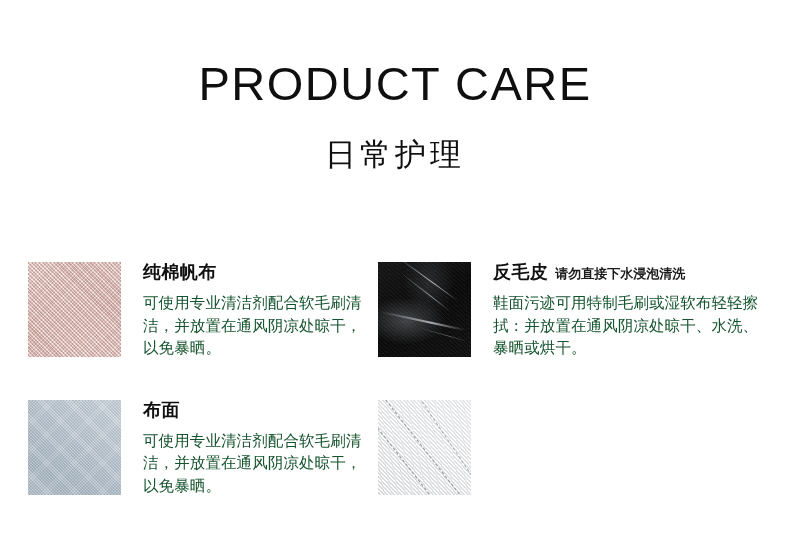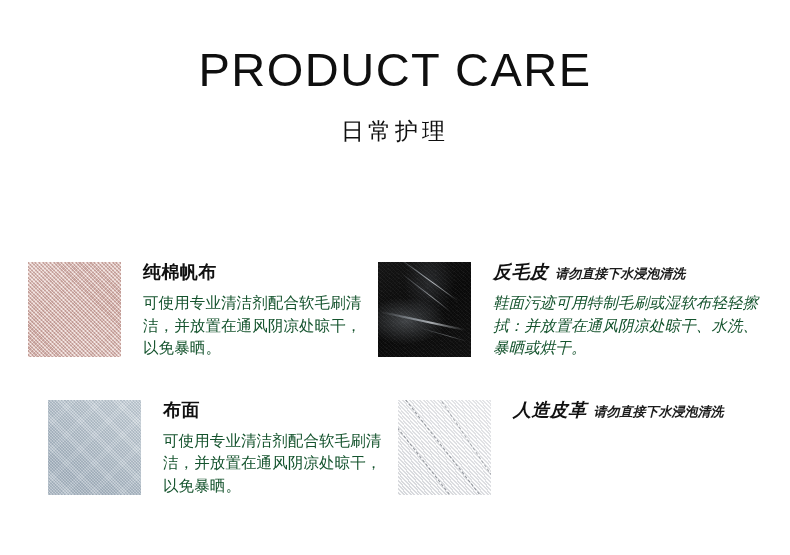--- a/index.html
+++ b/index.html
@@ -18,70 +18,68 @@
 
   
   .header {
     position: absolute;
     top: 0;
     left: 0;
     width: 790px;
     text-align: center;
   }
   .title-en {
-    margin: 2px;
+    margin: 16px;
     padding-top: 44px;
     font-size: 47px;
     font-weight: 400;
     letter-spacing: 1.5px;
     color: #0f0f0f;
     line-height: 1.0;
     font-family: "Liberation Sans", "DejaVu Sans", sans-serif;
   }
   .title-cn {
     margin: 12px;
     padding-top: 14px;
-    font-size: 23px;
+    font-size: 31px;
     font-weight: 400;
     letter-spacing: 4px;
     color: #0f0f0f;
     line-height: 1.12;
     font-family: "DejaVu Sans", "Liberation Sans", sans-serif;
   }
 
   
   .care-grid {
     position: absolute;
     top: 262px;
     left: 0;
     width: 790px;
   }
   .care-row {
     display: flex;
     flex-direction: row;
   }
   .care-row.row-2 {
     margin-top: 40px;
-    justify-content: flex-end;
   }
   .care-item {
     display: flex;
     flex-direction: row;
     align-items: flex-start;
   }
   .care-item.col-left {
     width: 370px;
     padding-left: 28px;
     box-sizing: border-box;
   }
   .care-item.col-right {
     width: 400px;
     padding-left: 8px;
     box-sizing: border-box;
-    font-style: italic;
   }
 
   
   .swatch {
     width: 93px;
     height: 95px;
     flex: 0 0 93px;
     position: relative;
     overflow: hidden;
   }
@@ -243,21 +241,18 @@
       </div>
     </div>
 
     <div class="care-item col-right">
       <div class="swatch swatch-leather">
         <div class="leather-stitch l1"></div>
         <div class="leather-stitch l2"></div>
         <div class="leather-stitch l3"></div>
       </div>
       <div class="care-text">
-        <div class="care-heading-line">
-          <span class="care-heading">人造皮革</span><span class="care-note">请勿直接下水浸泡清洗</span>
-        </div>
       </div>
     </div>
 
   </div>
 
 </div>
 
 </body></html>

